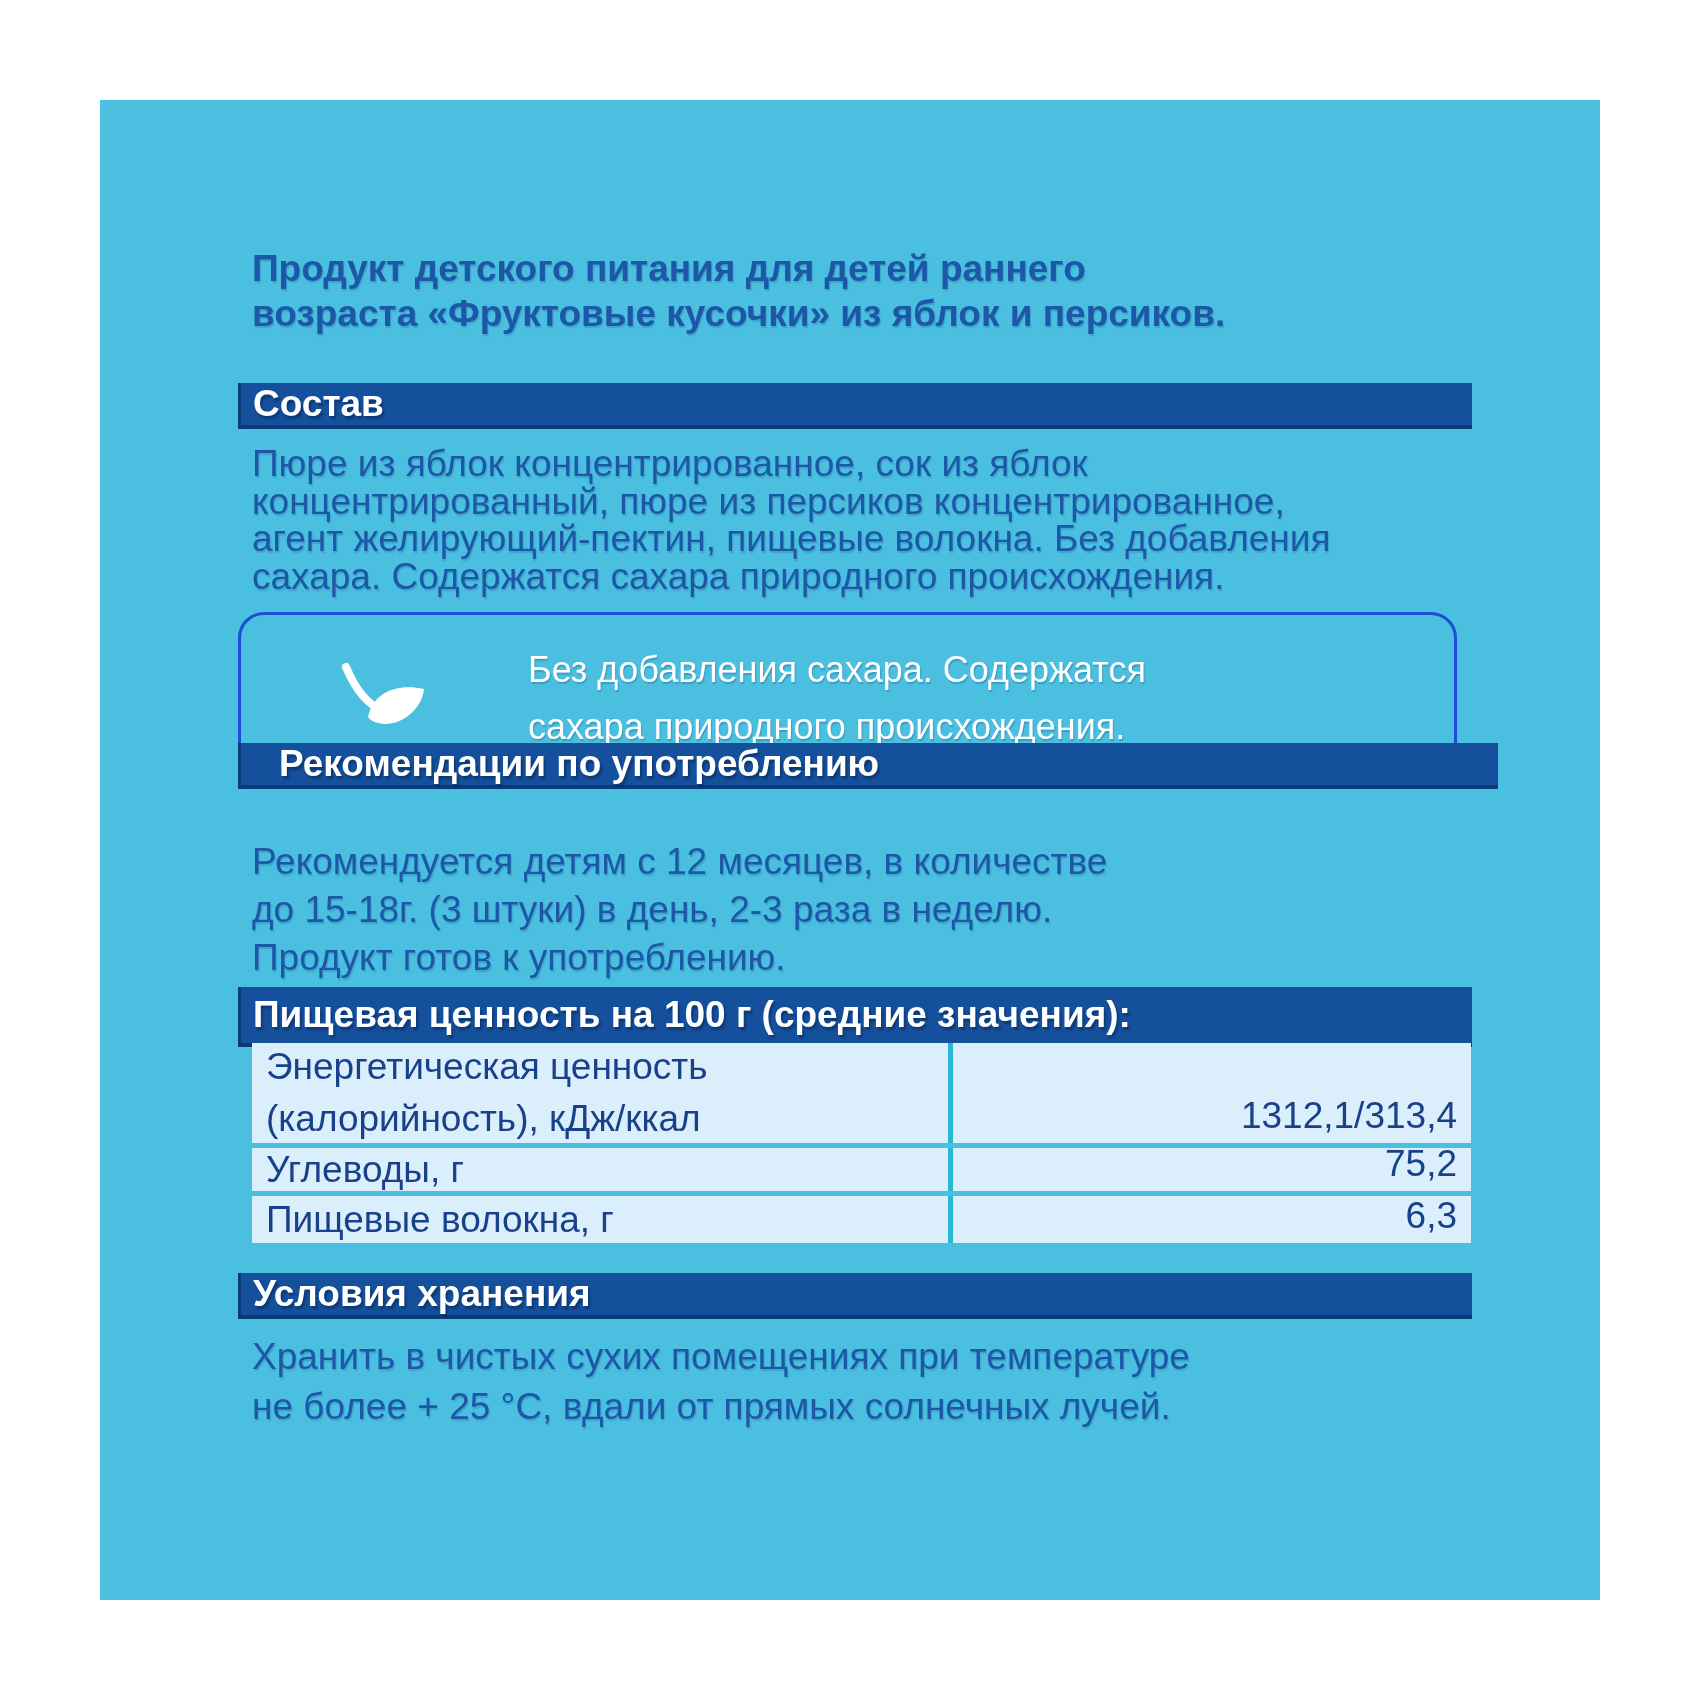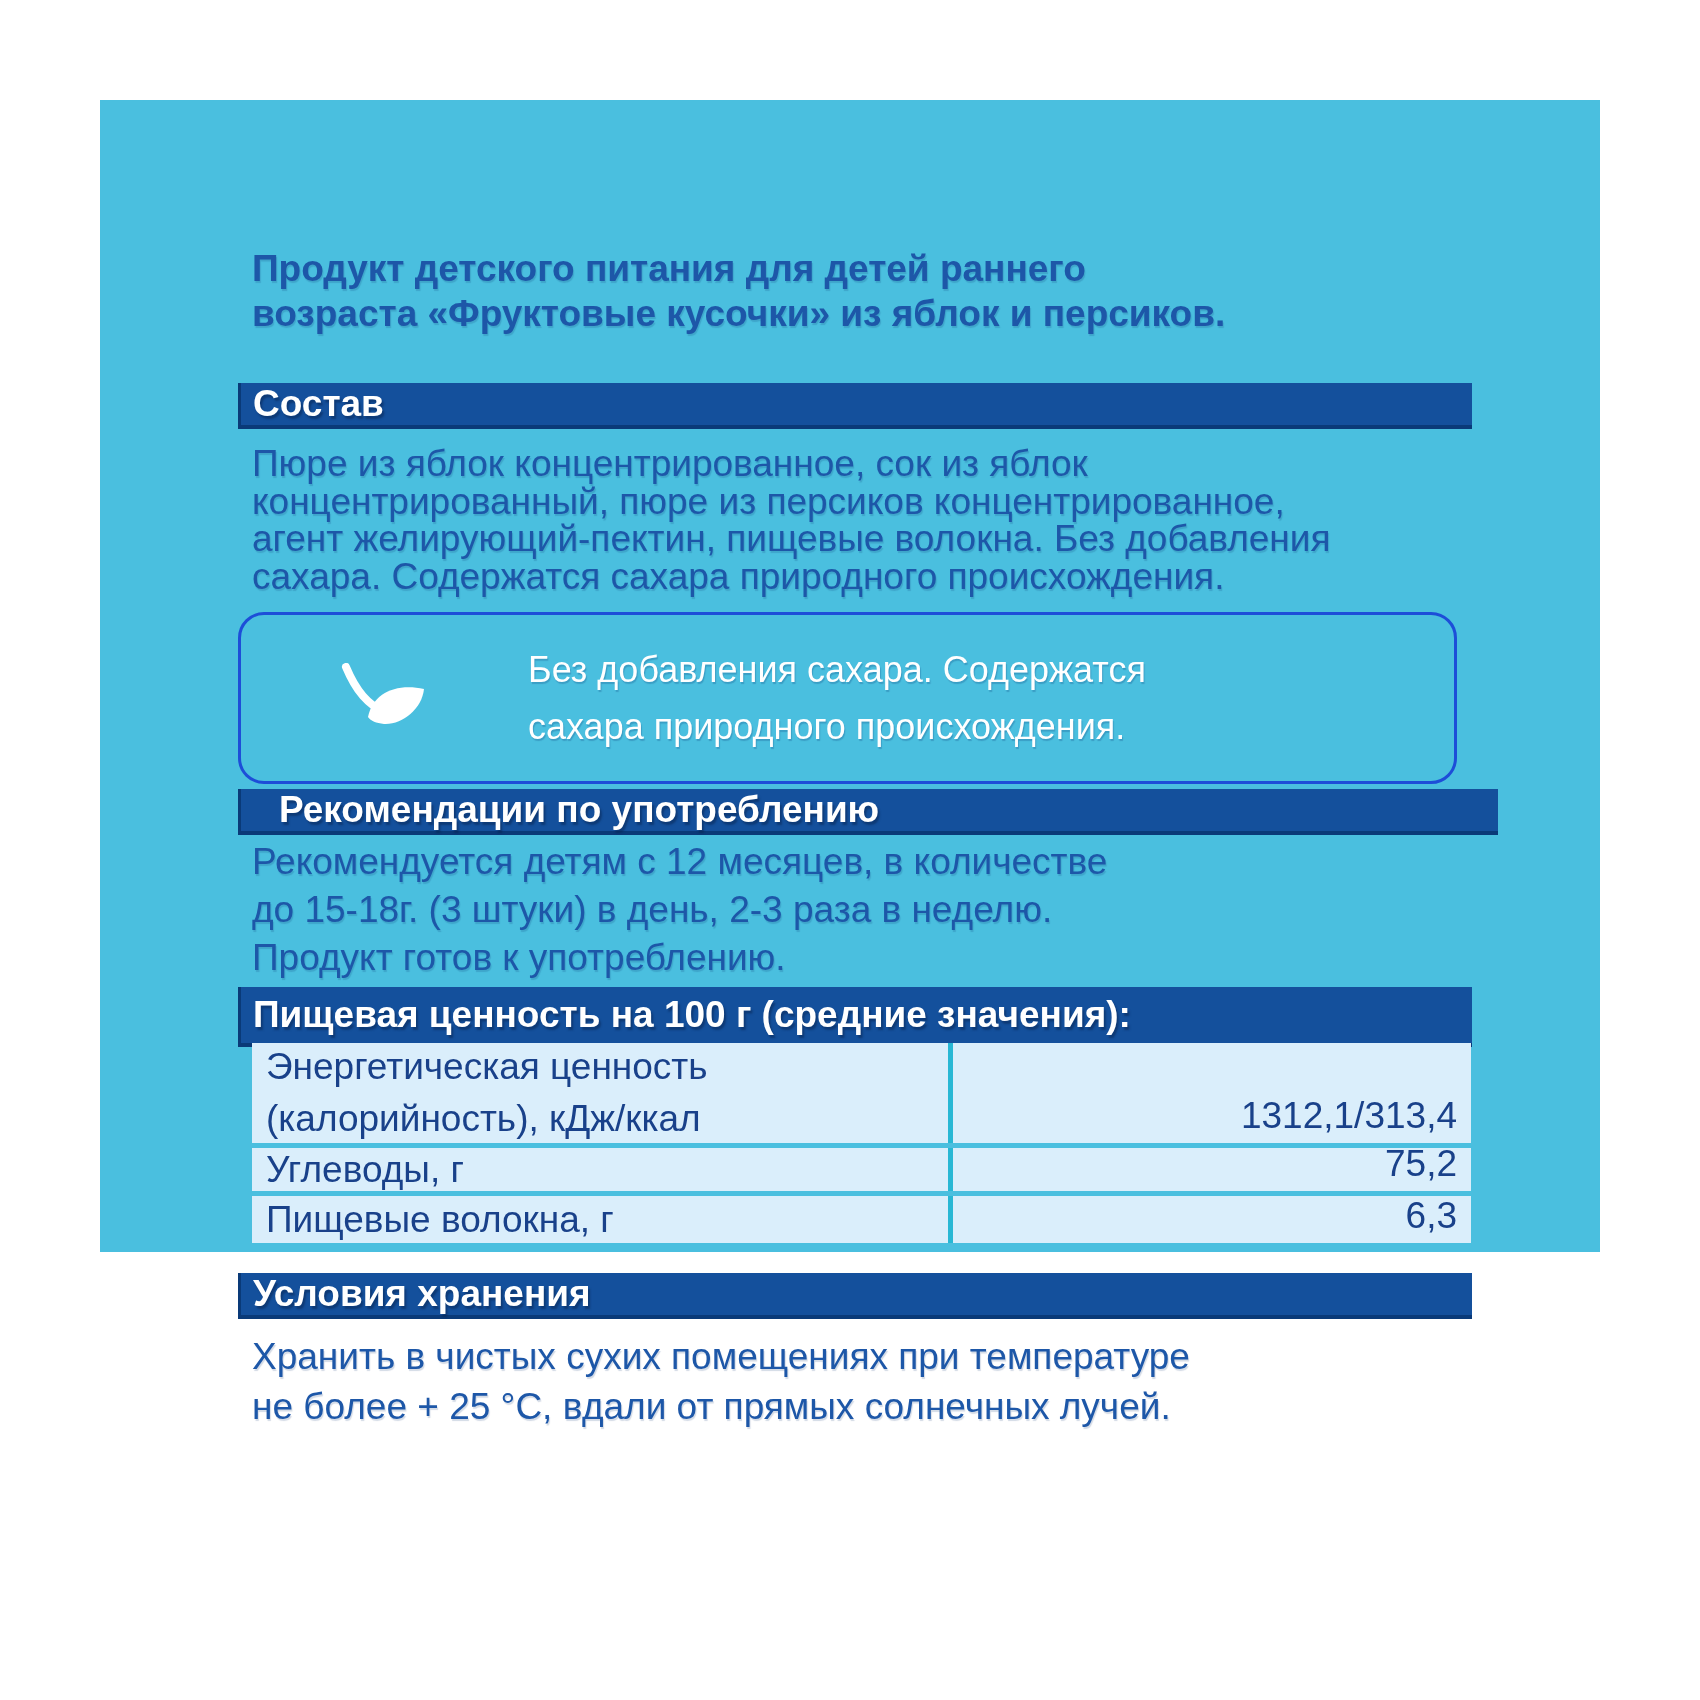--- a/index.html
+++ b/index.html
@@ -1,21 +1,21 @@
 <!DOCTYPE html>
 <html><head>
 <meta charset="utf-8">
 <style>
   html,body{margin:0;padding:0;background:#ffffff;}
   body{
     width:1700px;height:1700px;position:relative;overflow:hidden;
     font-family:"Liberation Sans", sans-serif;
   }
   .panel{
-    position:absolute;left:100px;top:100px;width:1500px;height:1152px;
+    position:absolute;left:100px;top:100px;width:1500px;height:1500px;
     background:#4abfdf;
   }
   .abs{position:absolute;}
   .blue-text{
     color:#1d57a8;
     white-space:pre-line;
     text-shadow:1px 2px 1px rgba(12,50,110,.18);
   }
   .title{
     left:152px;top:146px;width:1130px;
@@ -98,21 +98,21 @@
 
   <div class="abs nosugar-box">
     <svg class="leaf" viewBox="0 0 92 70">
       <path d="M10,4 C 20,28 32,42 50,50" fill="none" stroke="#ffffff" stroke-width="8" stroke-linecap="round"></path>
       <path d="M32,54 C 37,30 60,20 88,26 C 86,46 66,62 48,61 C 40,60 35,58 32,54 Z" fill="#ffffff"></path>
     </svg>
     <div class="nosugar-text">Без добавления сахара. Содержатся
 сахара природного происхождения.</div>
   </div>
 
-  <div class="abs bar" style="top:689px;padding-left:38px;">Рекомендации по употреблению</div>
+  <div class="abs bar" style="top:643px;padding-left:38px;">Рекомендации по употреблению</div>
 
   <div class="abs blue-text body-text reco-text" style="top:738px;">Рекомендуется детям с 12 месяцев, в количестве
 до 15-18г. (3 штуки) в день, 2-3 раза в неделю.
 Продукт готов к употреблению.</div>
 
   <div class="abs bar nutri-bar">Пищевая ценность на 100 г (средние значения):</div>
 
   <div class="abs table">
     <div class="trow row-tall">
       <div class="tlabel">Энергетическая ценность

